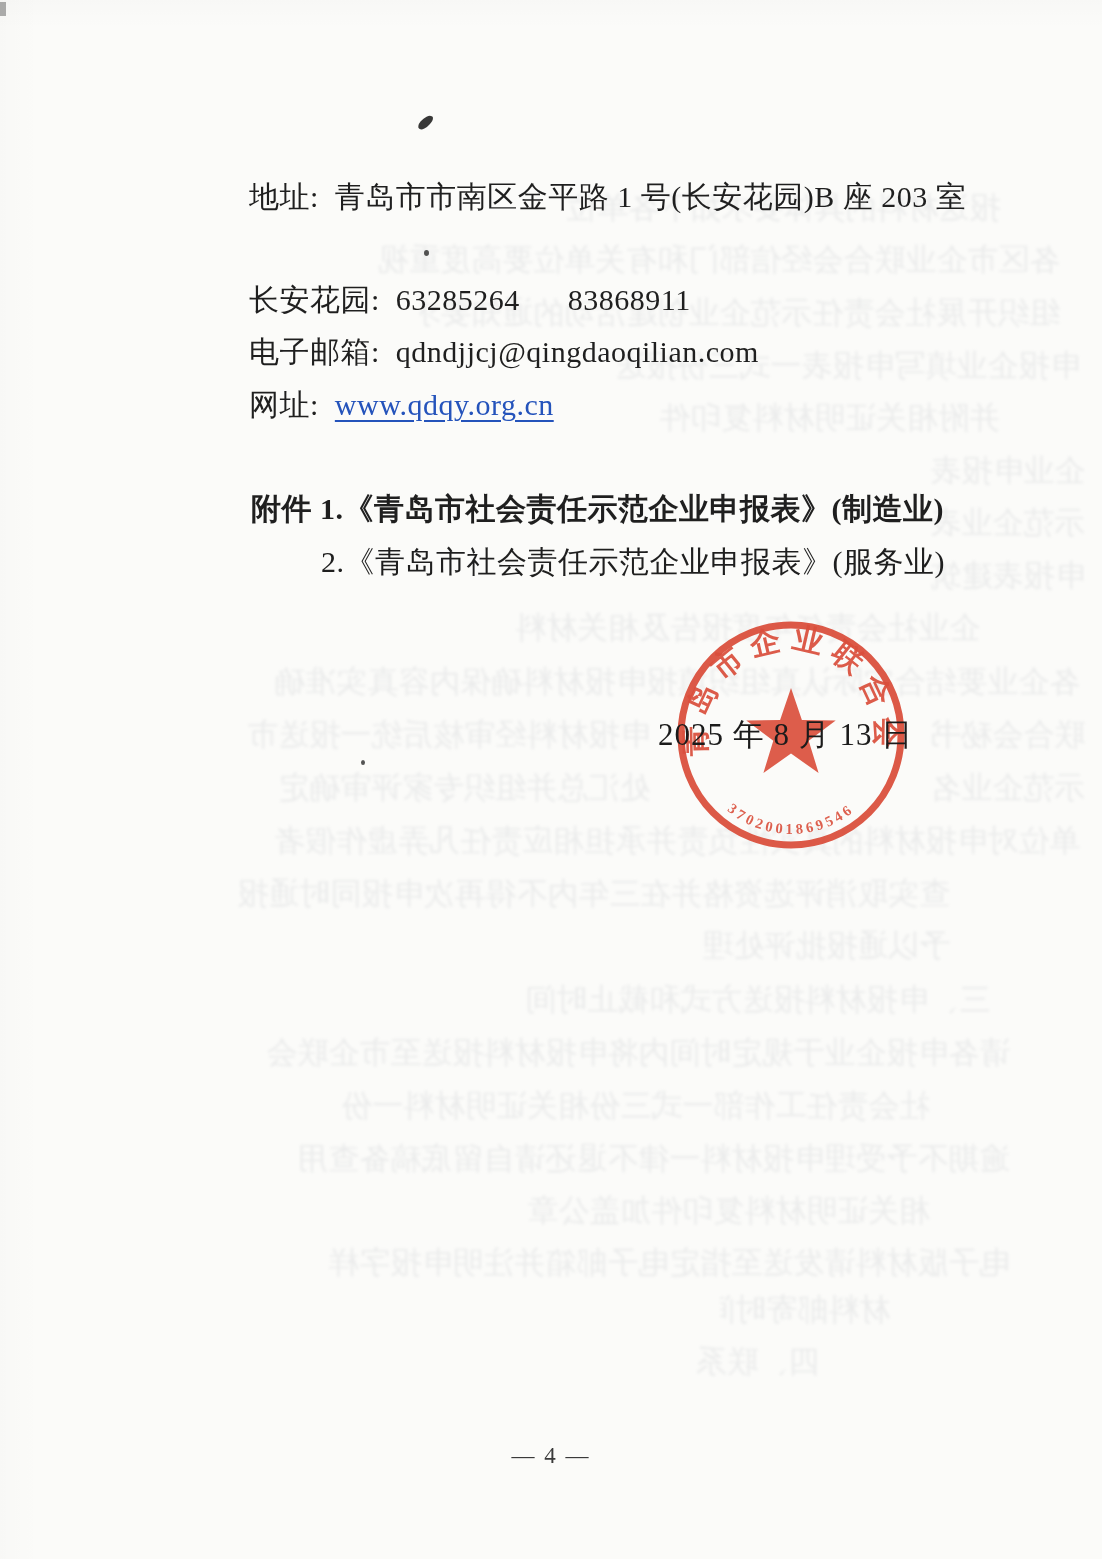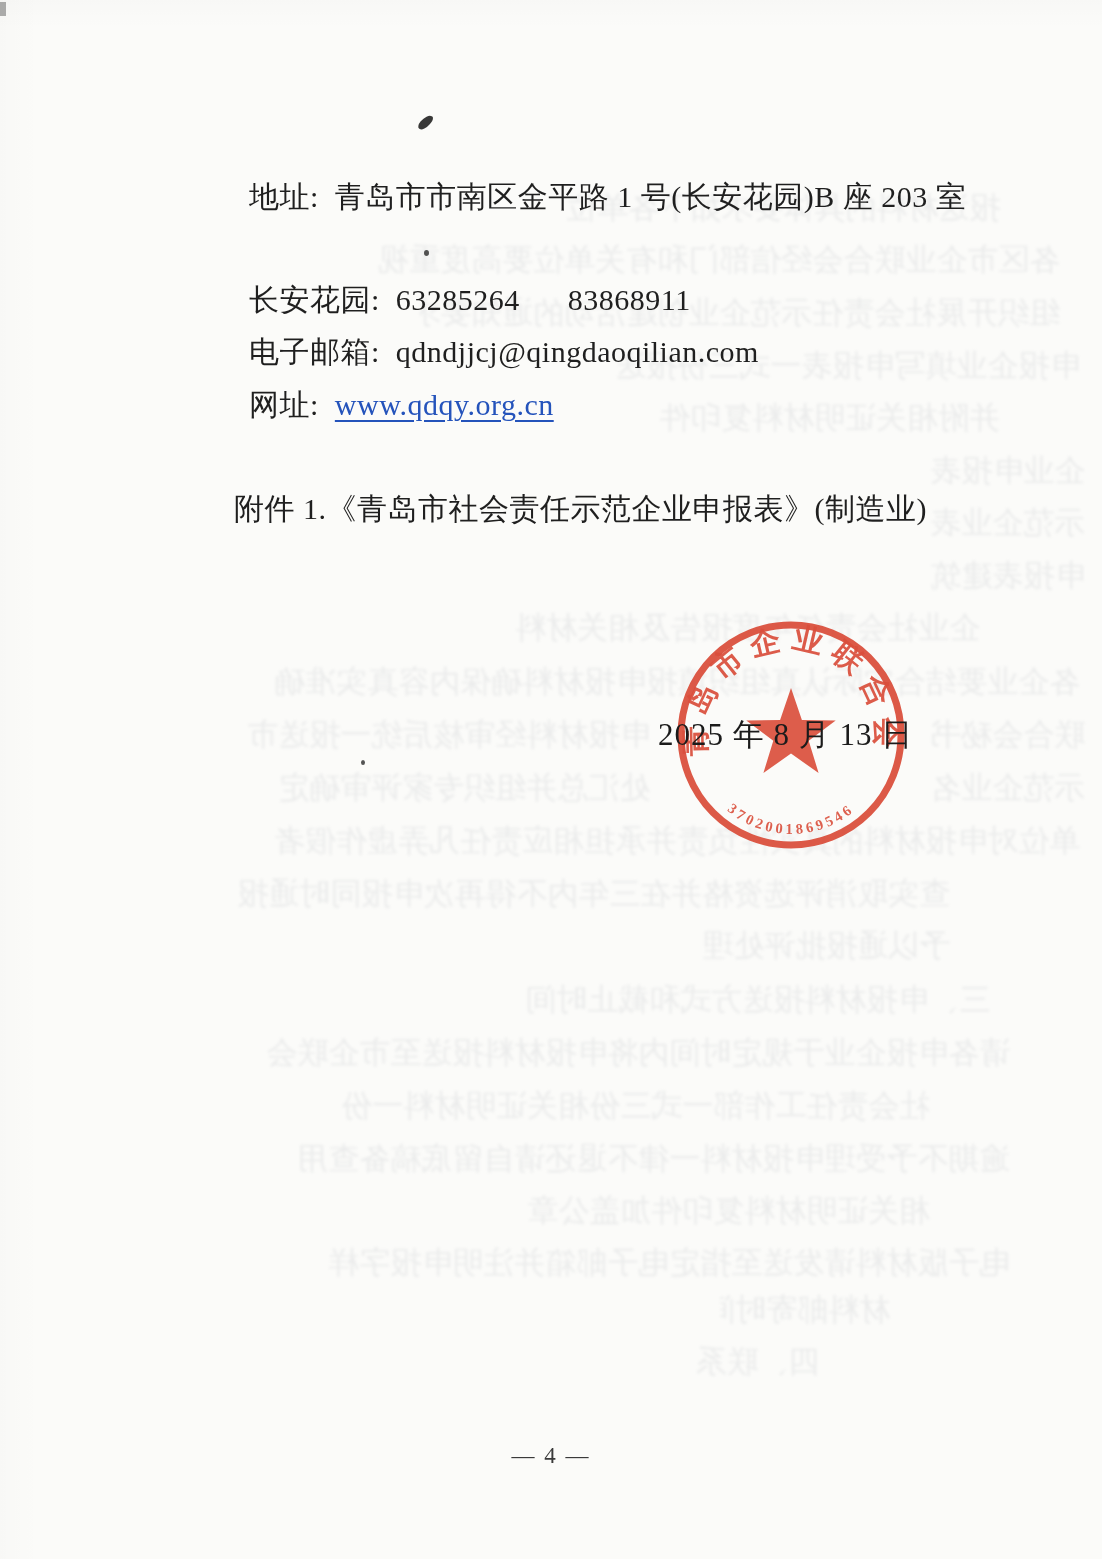--- a/index.html
+++ b/index.html
@@ -140,24 +140,27 @@
   </div>
 
   <div class="line" style="left:217px;top:298px;">
     <span class="label">电子邮箱:</span><span>  </span><span class="value">qdndjjcj@qingdaoqilian.com</span>
   </div>
 
   <div class="line" style="left:217px;top:351px;">
     <span class="label">网址:</span><span>  </span><span class="weblink">www.qdqy.org.cn</span>
   </div>
 
-  <div class="line" style="left:202px;top:455px;">
+  <div class="line" style="left:219px;top:455px;font-weight:bold;">
     <span class="label">附件</span><span> </span><span class="att-num">1.</span><span class="value">《青岛市社会责任示范企业申报表》(制造业)</span>
   </div>
 
+  <div class="line" style="left:289px;top:508px;">
+    <span class="att-num">2.</span><span class="value">《青岛市社会责任示范企业申报表》(服务业)</span>
+  </div>
 
 
   <div class="seal-wrap">
     <svg width="240" height="244" viewBox="0 0 240 244">
       <defs>
         <path id="nameArc" d="M 38.2 146.6 A 86 86 0 1 1 201.8 146.6" fill="none"></path>
         <path id="serialArc" d="M 27.6 155.5 A 99 99 0 0 0 212.4 155.5" fill="none"></path>
       </defs>
       <circle cx="120" cy="120" r="110" fill="none" stroke="var(--seal-red)" stroke-width="7" opacity="0.95"></circle>
       <polygon points="120,73 130.9,105 164.7,105.5 137.7,125.7 147.6,158 120,138.6 92.4,158 102.3,125.7 75.3,105.5 109.1,105" fill="var(--seal-red)" opacity="0.92"></polygon>

